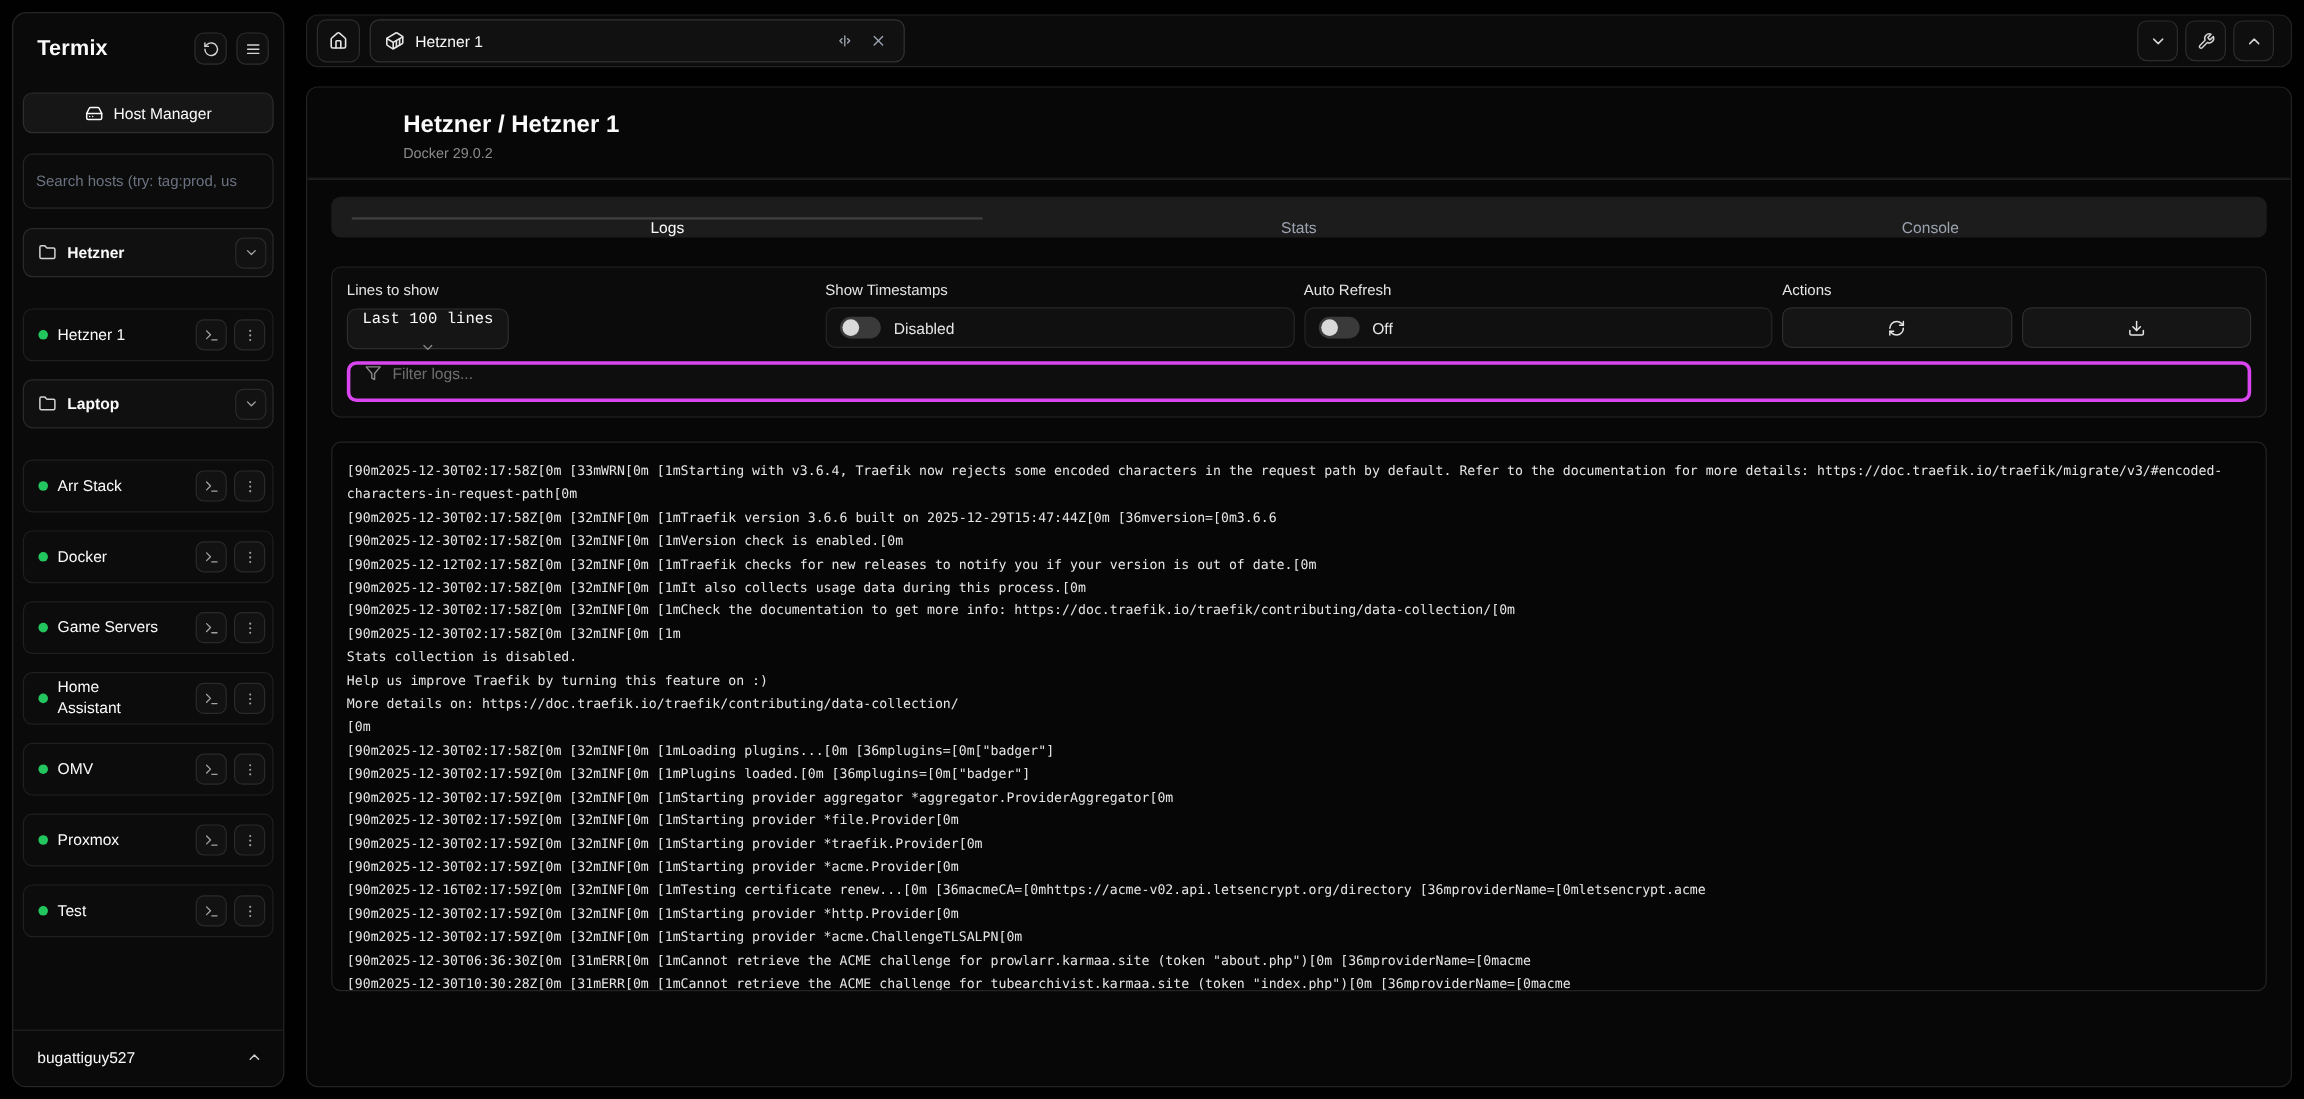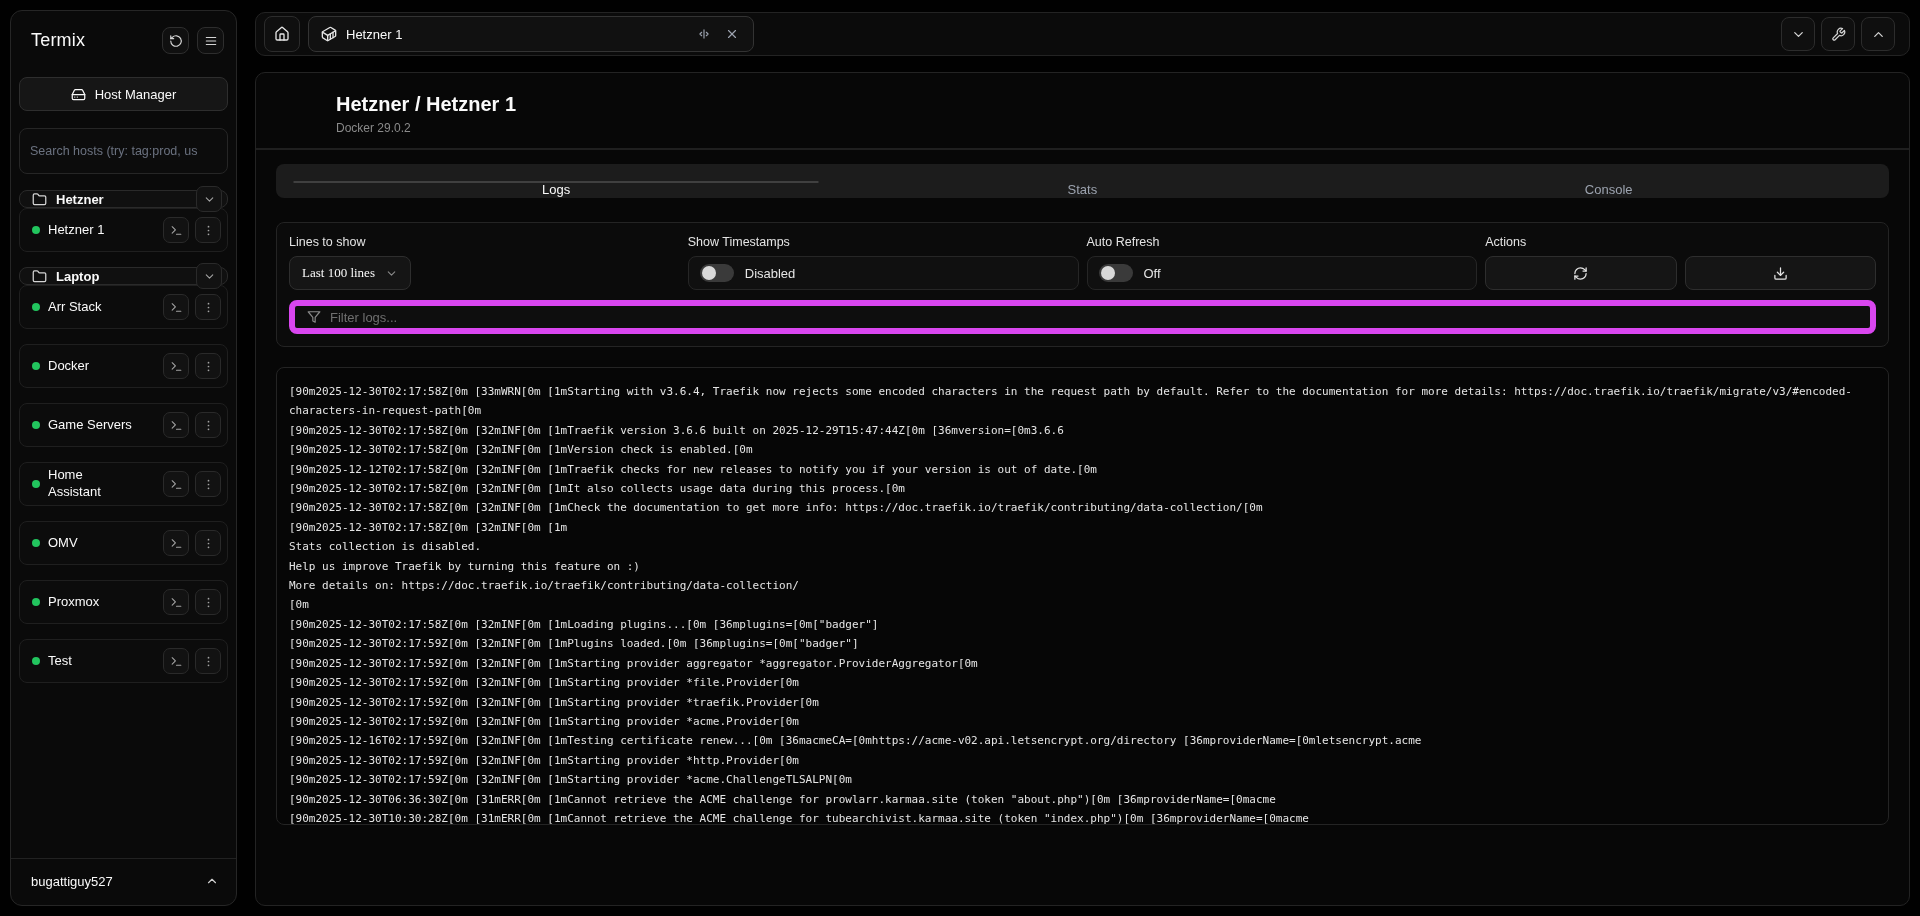--- a/index.html
+++ b/index.html
@@ -3,29 +3,29 @@
 <meta charset="utf-8">
 <style>
   * { margin:0; padding:0; box-sizing:border-box; }
   html,body { width:1920px; height:916px; background:#010101; font-family:"Liberation Sans",sans-serif; color:#fafafa; overflow:hidden; }
   .app { position:relative; width:1920px; height:916px; }
   svg { display:block; }
 
   
   .sidebar { position:absolute; left:10px; top:10px; width:227px; height:896px; background:#0a0a0a; border:1px solid #262626; border-radius:12px; display:flex; flex-direction:column; overflow:hidden; }
   .sb-header { display:flex; align-items:center; gap:8px; padding:16px 12px 0 20px; }
-  .app-title { font-size:18px; font-weight:400; letter-spacing:.2px; flex:1; }
+  .app-title { font-size:18px; font-weight:700; letter-spacing:.2px; flex:1; }
   .icon-btn { width:27px; height:27px; border:1px solid #2e2e2e; border-radius:8px; background:#101010; display:flex; align-items:center; justify-content:center; color:#d4d4d4; cursor:pointer; flex:none; }
   .hm-btn { margin:23px 8px 0; height:34px; border:1px solid #2e2e2e; border-radius:8px; background:#161616; color:#fafafa; display:flex; align-items:center; justify-content:center; gap:9px; font-size:13px; font-weight:500; cursor:pointer; }
   .search-box { margin:17px 8px 0; height:46px; border:1px solid #262626; border-radius:8px; background:#0c0c0c; display:flex; align-items:center; padding:0 10px; }
   .search-box input { background:transparent; border:0; outline:0; color:#fafafa; font-size:12.5px; width:100%; font-family:inherit; }
   .search-box input::placeholder { color:#6b7280; }
   .sb-body { flex:1; overflow:hidden; padding:16px 8px 0; }
   .group { margin-bottom:7px; }
-  .group-header { height:18px; border:1px solid #2a2a2a; border-radius:8px; background:#101010; display:flex; align-items:center; padding:0 5px 0 12px; gap:9px; margin-bottom:0; cursor:pointer; }
+  .group-header { height:41px; border:1px solid #2a2a2a; border-radius:8px; background:#101010; display:flex; align-items:center; padding:0 5px 0 12px; gap:9px; margin-bottom:26px; cursor:pointer; }
   .group-name { font-size:13px; font-weight:600; flex:1; }
   .sq-btn { width:26px; height:26px; border:1px solid #2a2a2a; border-radius:7px; background:#121212; display:flex; align-items:center; justify-content:center; color:#a3a3a3; cursor:pointer; flex:none; }
   .host-row { min-height:44px; border:1px solid #1f1f1f; border-radius:8px; background:#0c0c0c; display:flex; align-items:center; padding:4px 6px 4px 12px; gap:8px; margin-bottom:15px; cursor:pointer; }
   .dot { width:8px; height:8px; border-radius:50%; background:#22c55e; flex:none; }
   .host-name { font-size:13px; font-weight:500; width:86px; line-height:1.3; }
   .host-actions { margin-left:auto; display:flex; gap:6px; }
   .sb-footer { border-top:1px solid #222222; padding:10px 12px 12px 20px; display:flex; align-items:center; }
   .footer-user { font-size:13px; flex:1; }
   .ghost-btn { width:24px; height:24px; border:0; background:transparent; color:#cfcfcf; display:flex; align-items:center; justify-content:center; cursor:pointer; }
 
@@ -50,29 +50,29 @@
   .cont-info { margin-left:38px; }
   .cont-name { font-size:15px; font-weight:700; }
   .cont-image { margin-top:3px; font-size:12px; color:#8a8a8a; }
   .tabs-wrap { padding:14px 20px 0; }
   .tabs-list { height:32px; background:#1c1c1c; border-radius:8px; padding:17px; display:flex; }
   .tab-trigger { flex:0 0 33.33%; border:1px solid transparent; background:transparent; border-radius:6px; color:#9ca3af; font-size:13px; font-family:inherit; cursor:pointer; }
   .tab-trigger.active { background:#090909; border-color:#404040; color:#fafafa; font-weight:500; }
   .controls-box { margin:24px 20px 0; border:1px solid #242424; border-radius:8px; background:#0b0b0b; padding:12px; }
   .controls-grid { display:grid; grid-template-columns:repeat(4,1fr); gap:8px; }
   .ctrl-label { font-size:12.5px; font-weight:500; color:#e4e4e4; margin-bottom:7px; }
-  .select-btn { display:inline-flex; align-items:center; gap:10px; height:34px; padding:0 12px; border:1px solid #2e2e2e; border-radius:8px; background:#151515; color:#fafafa; font-size:13px; font-family:Liberation Serif, serif; cursor:pointer; }
+  .select-btn { display:inline-flex; align-items:center; gap:10px; height:34px; padding:0 12px; border:1px solid #2e2e2e; border-radius:8px; background:#151515; color:#fafafa; font-size:13px; font-family:Liberation Mono, monospace; cursor:pointer;flex-direction:column; }
   .select-btn svg { color:#8a8a8a; }
   .toggle-row { height:34px; border:1px solid #262626; border-radius:8px; background:#101010; display:flex; align-items:center; padding:0 11px; gap:11px; }
   .toggle-row span { font-size:13px; color:#e5e5e5; }
   .switch { width:34px; height:18px; border-radius:9px; background:#3a3a3a; position:relative; cursor:pointer; flex:none; }
   .switch .knob { position:absolute; left:2px; top:2px; width:14px; height:14px; border-radius:50%; background:#d9d9d9; }
   .actions-row { display:flex; gap:8px; }
   .action-btn { flex:1; height:34px; border:1px solid #2e2e2e; border-radius:8px; background:#151515; color:#e5e5e5; display:flex; align-items:center; justify-content:center; cursor:pointer; }
-  .filter-box { margin-top:10px; height:34px; border:6px solid #d946ef; border-radius:8px; background:#0e0e0e; display:flex; align-items:center; padding:0 12px; gap:9px; color:#8a8a8a; }
+  .filter-box { margin-top:10px; height:34px; border:3px solid #d946ef; border-radius:8px; background:#0e0e0e; display:flex; align-items:flex-start; padding:0 12px; gap:9px; color:#8a8a8a; }
   .filter-box input { flex:1; background:transparent; border:0; outline:0; color:#fafafa; font-size:13px; font-family:inherit; }
   .filter-box input::placeholder { color:#6f6f6f; }
   .log-panel { margin:20px 20px 0; height:458px; border:1px solid #242424; border-radius:8px; background:#060606; padding:14px 12px; overflow:hidden; font-family:"DejaVu Sans Mono","Liberation Mono",monospace; font-size:11px; line-height:19.4px; color:#e5e5e5; }
   .log-line { white-space:pre-wrap; }
 </style>
 </head>
 <body>
 
 <div class="app">
 

